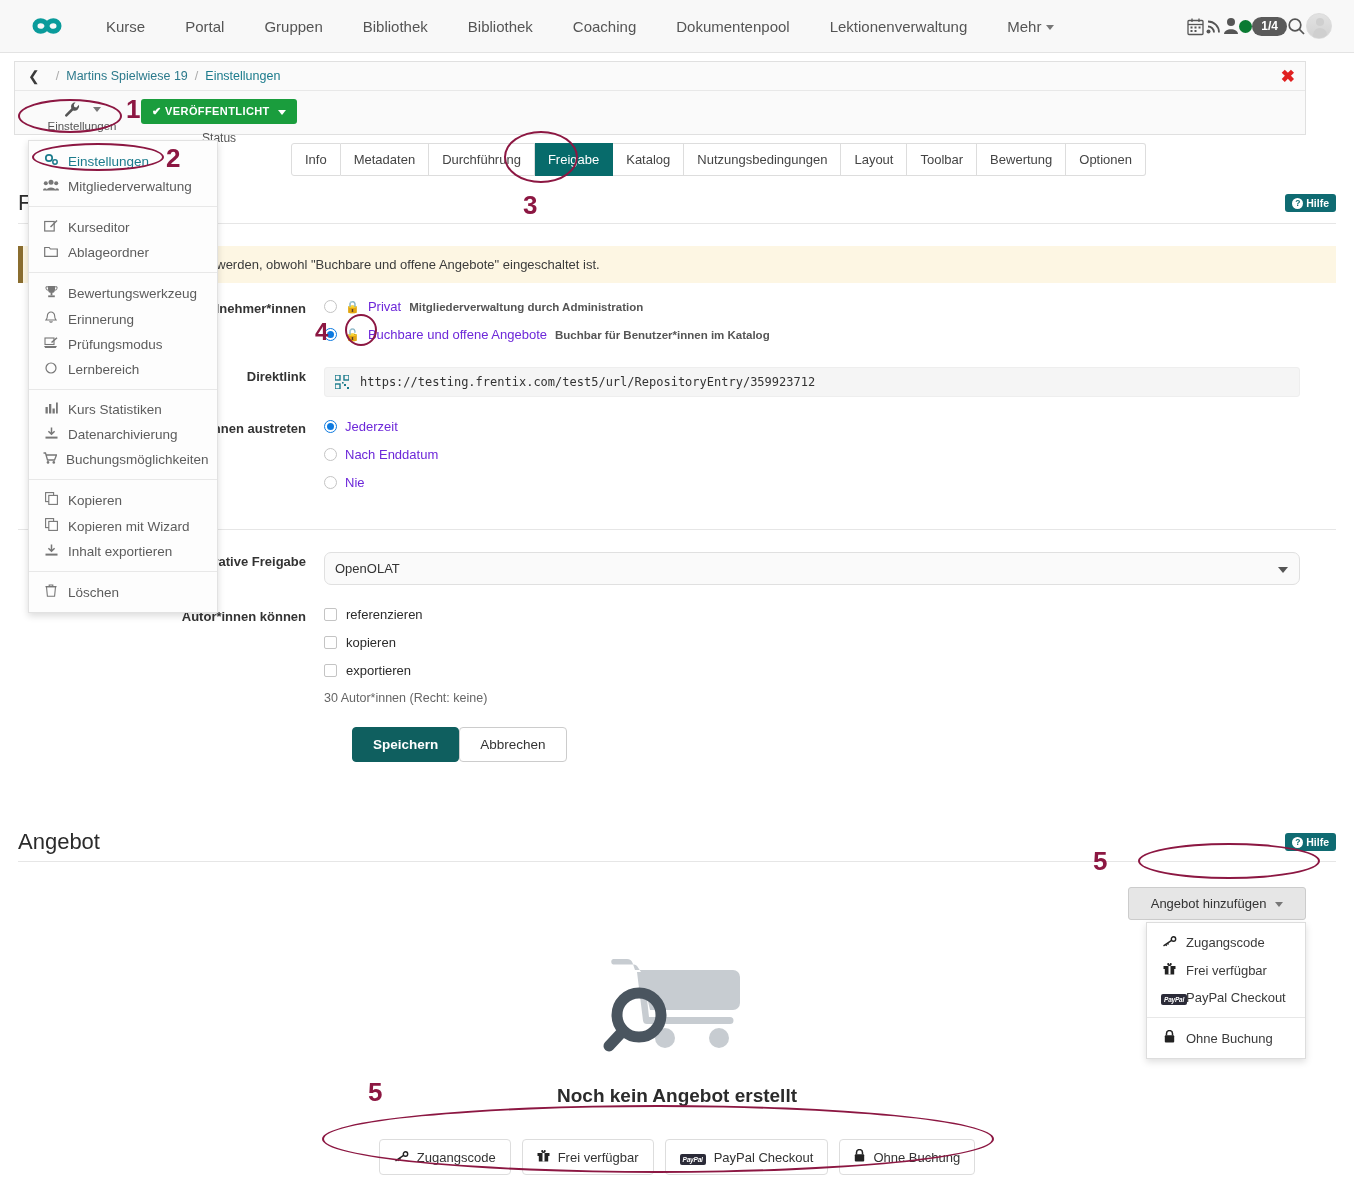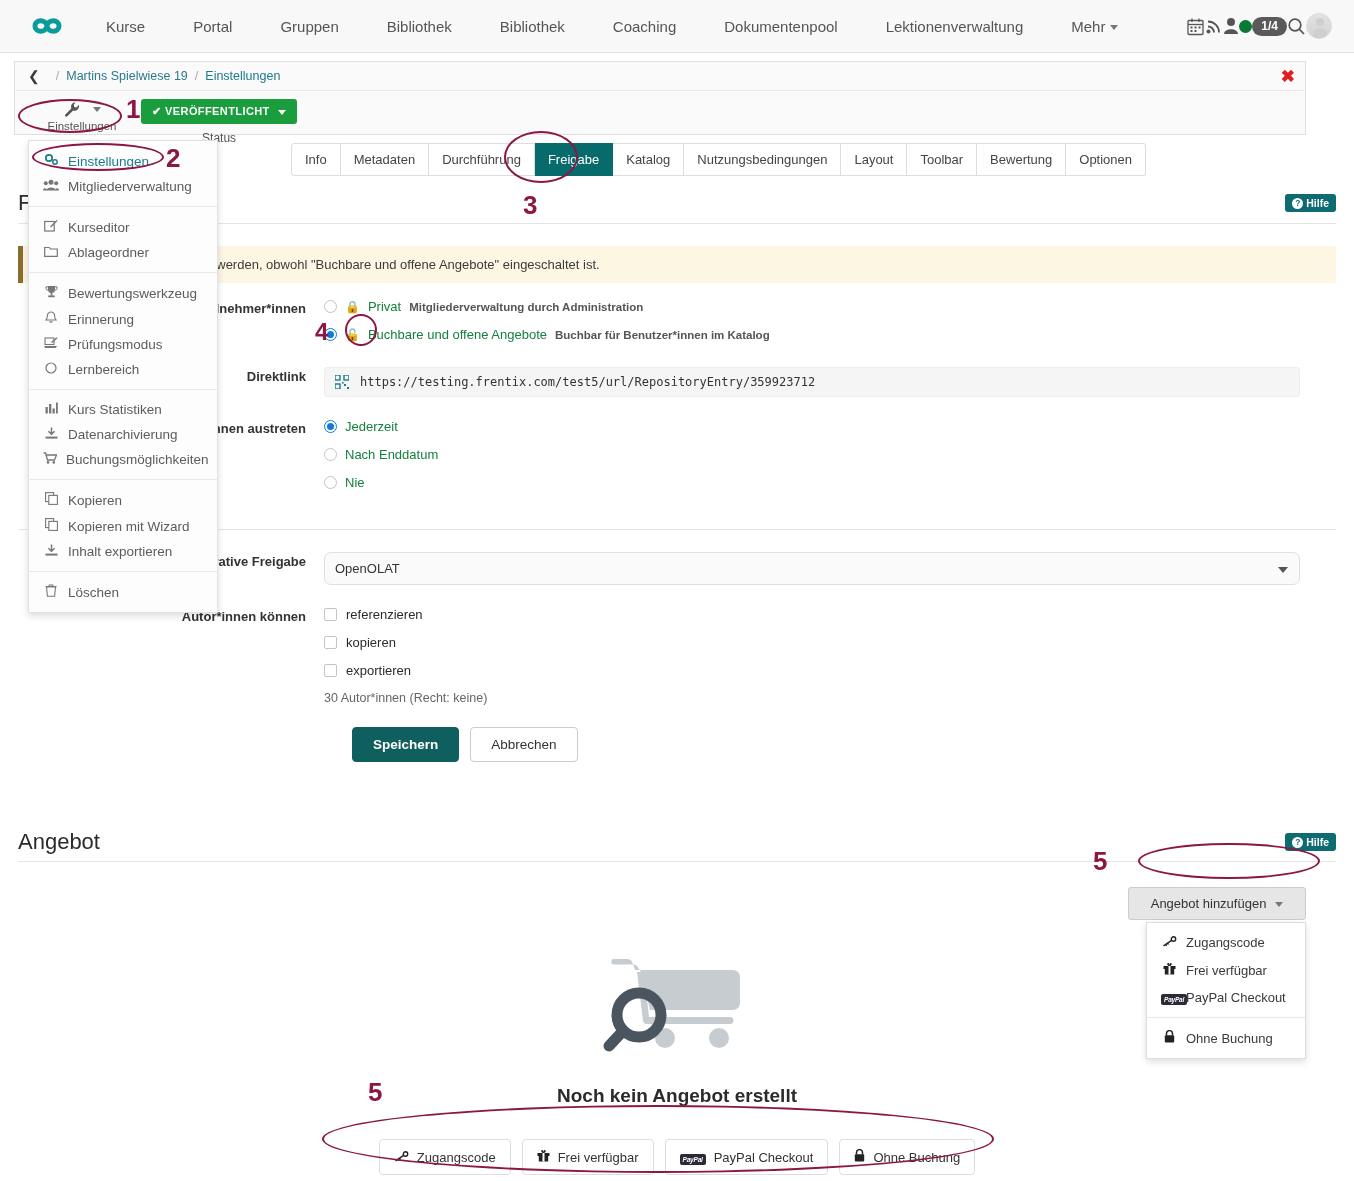--- a/index.html
+++ b/index.html
@@ -16,21 +16,21 @@
 
   
   #topnav{
     height:53px; width:100%;
     background:#f8f8f8;
     border-bottom:1px solid #e3e3e3;
     display:flex; align-items:center;
     padding:0 18px 0 22px;
   }
   #logo{ width:54px; height:34px; display:flex; align-items:center; }
-  .navlinks{ display:flex; align-items:center; gap:16px; margin-left:14px; }
+  .navlinks{ display:flex; align-items:center; gap:8px; margin-left:14px; }
   .navlink{
     color:#555; font-size:15px; padding:6px 16px; cursor:pointer; white-space:nowrap;
   }
   .caret{ display:inline-block; width:0;height:0;border-left:4px solid transparent;border-right:4px solid transparent;border-top:5px solid #777; margin-left:5px; vertical-align:middle;}
   .navicons{ margin-left:auto; display:flex; align-items:center; padding-right:6px;text-align:right;}
   .navicon{ color:#555; cursor:pointer; display:flex; align-items:center; }
   .greendot{ width:13px;height:13px;border-radius:50%;background:#0a7a32; }
   .badge14{
     background:#5a5a5a;color:#fff;border-radius:10px;font-size:12px;font-weight:bold;
     padding:2px 9px; line-height:15px;
@@ -130,21 +130,21 @@
   }
   .fctrl{ flex:1; padding-right:36px;}
 
   .radioline{ display:flex; align-items:center; gap:8px; margin-bottom:13px;}
   .radio{
     width:13px;height:13px;border-radius:50%;border:1px solid #c4c4c4;background:#fff;
     flex:none; cursor:pointer; position:relative;
   }
   .radio.on{ border-color:#0d7ae0; background:#fff;}
   .radio.on:after{content:"";position:absolute;left:2px;top:2px;width:7px;height:7px;border-radius:50%;background:#0d7ae0;}
-  .rmain{ font-size:13px; color:#15803d;}
+  .rmain{ font-size:13px; color:#6d28d9;}
   .rsub{ font-size:11.5px; color:#555;font-weight:bold; }
   .lockico{ font-size:12px; color:#222; }
 
   .linkbox{
     background:#f5f5f5; border:1px solid #eee; border-radius:3px;
     padding:7px 10px; display:flex; align-items:center; gap:11px;
     font-family:"DejaVu Sans Mono", monospace; font-size:12px; color:#333;
   }
   .qr{ width:14px;height:14px; flex:none; }
 
@@ -161,21 +161,21 @@
     content:""; position:absolute; right:12px; top:50%; margin-top:-2px;
     width:0;height:0;border-left:5px solid transparent;border-right:5px solid transparent;border-top:6px solid #555;
     pointer-events:none;
   }
 
   .chkline{ display:flex; align-items:center; gap:9px; margin-bottom:13px;}
   .chk{ width:13px;height:13px;border:1px solid #c4c4c4;background:#fff;border-radius:2px;flex:none;cursor:pointer;}
   .chktxt{ font-size:13px; color:#2b2b2b;}
   .muted{ font-size:12.5px; color:#666; margin-top:3px;}
 
-  .btnrow{ display:flex; gap:11px; margin-top:22px; padding:0 18px;}
+  .btnrow{ display:flex; margin-top:22px; padding:0 18px;}
   .btn{
     padding:9px 20px; border-radius:4px; font-size:13.5px; cursor:pointer;
     border:1px solid #ccc; background:#fff; color:#333;
     font-family:"Liberation Sans", sans-serif;
   }
   .btn.primary{ background:#0f5f5f; border-color:#0f5f5f; color:#fff; font-weight:bold;}
 
   
   #angebot{ position:absolute; left:0; top:829px; width:1354px; }
   .ang-head{ display:flex; align-items:center; margin:0 18px; border-bottom:1px solid #e6e6e6; padding-bottom:6px; }

